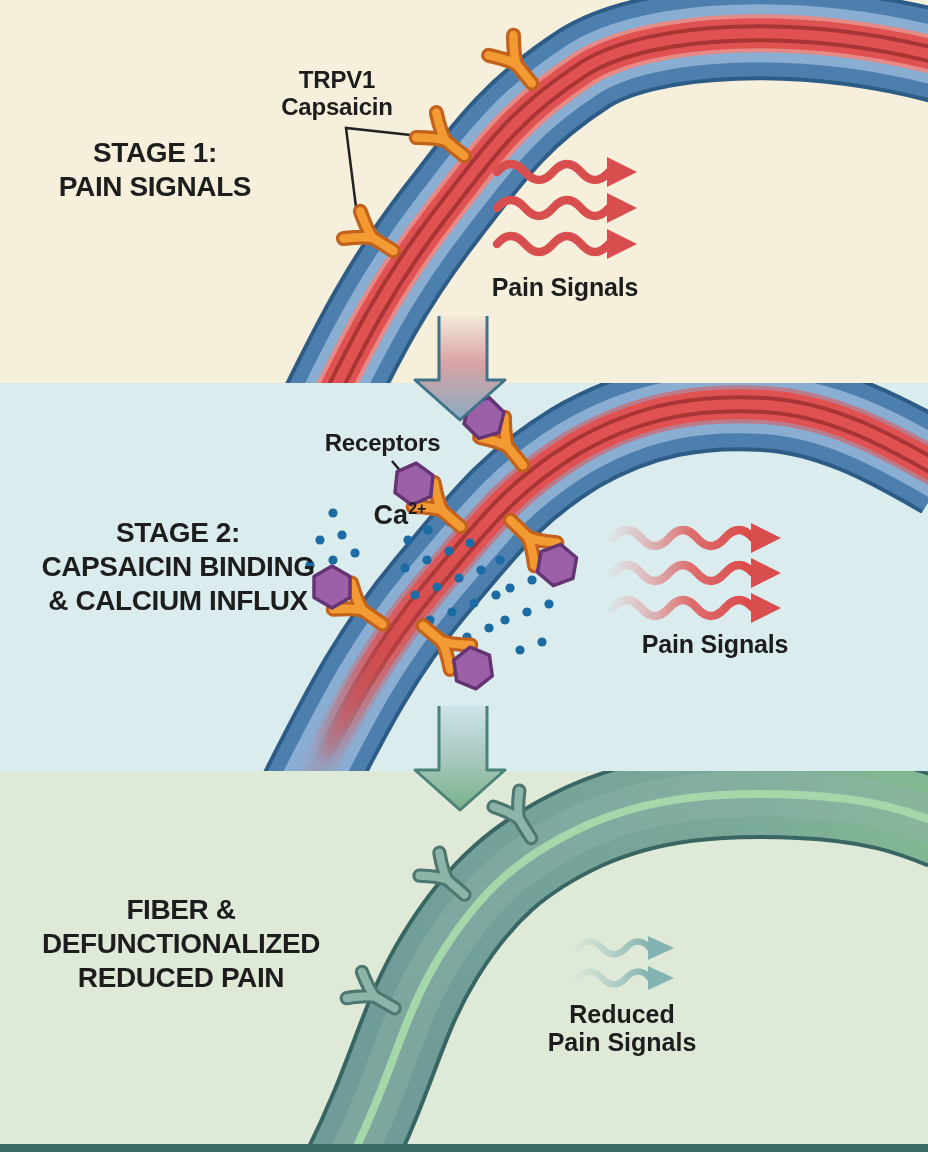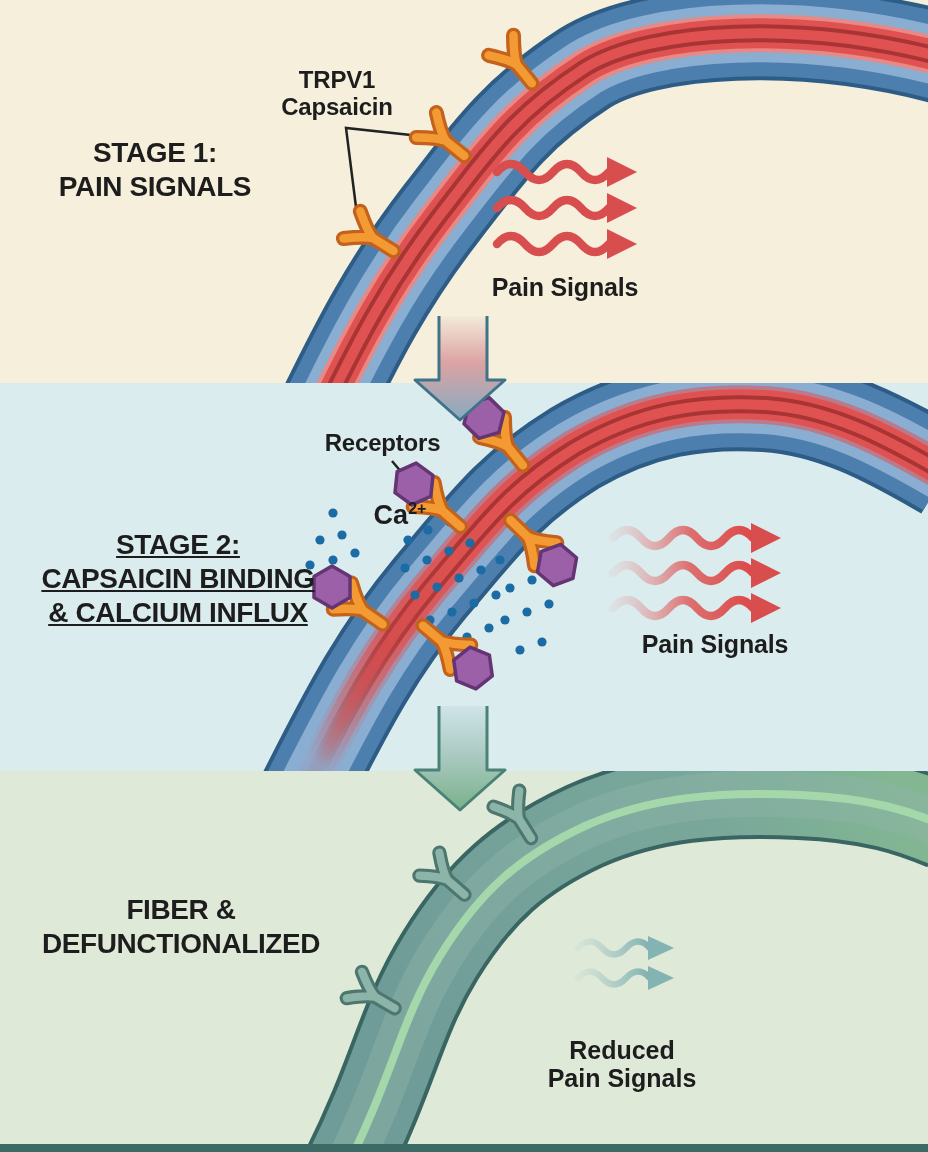--- a/index.html
+++ b/index.html
@@ -12,27 +12,27 @@
   .panel svg{position:absolute;left:0;top:0;display:block;}
   #panel1{top:0;height:383px;background:var(--stage1-bg,#f6efdc);}
   #panel2{top:383px;height:388px;background:var(--stage2-bg,#dbecee);}
   #panel3{top:771px;height:381px;background:var(--stage3-bg,#dfe9d8);}
   .lbl{position:absolute;color:var(--text);font-weight:bold;text-align:center;z-index:6;}
   .title{font-size:28px;line-height:34px;letter-spacing:-0.4px;}
   .small{font-size:24px;line-height:27px;letter-spacing:-0.2px;text-align:center;}
   #stage1-title{left:5px;top:136px;width:300px;}
   #trpv1-label{left:267px;top:66px;width:140px;}
   #pain1-label{left:480px;top:274px;width:170px;font-size:25px;}
-  #stage2-title{left:18px;top:528px;width:320px;text-decoration:underline;}
+  #stage2-title{left:18px;top:516px;width:320px;}
   #capsaicin-label{left:310px;top:429px;width:145px;}
   #ca-label{left:355px;top:500px;width:90px;font-size:27px;text-align:center;}
   #ca-label sup{font-size:16px;}
   #pain2-label{left:630px;top:631px;width:170px;font-size:25px;}
   #stage3-title{left:21px;top:893px;width:320px;}
-  #reduced-label{left:532px;top:1000px;width:180px;font-size:25px;line-height:28px;margin-top:36px;}
+  #reduced-label{left:532px;top:1000px;width:180px;font-size:25px;line-height:28px;}
   .tarrow{position:absolute;left:403px;width:120px;height:110px;z-index:5;}
   #tarrow1{top:316px;}
   #tarrow2{top:706px;}
   #bottom-band{position:absolute;left:0;top:1144px;width:928px;height:8px;background:#3c6b66;z-index:4;}
 </style>
 </head>
 <body>
 
 <div class="canvas" style="--stage1-bg: #f6efdc; --stage2-bg: #dbecee; --stage3-bg: #dfe9d8; --fiber-edge: #2d5c86; --fiber-blue: #4d7fae; --fiber-inner: #8aaed2; --core-glow: #e58a86; --core-red: #e05252; --core-dark-red: #a83434; --receptor-orange: #f49a33; --receptor-outline: #c2621c; --capsaicin-purple: #9c60a8; --capsaicin-outline: #643473; --calcium-dot: #1b6ba5; --pain-arrow: #d84d4d; --reduced-arrow: #84b3b3; --fiber3-edge: #396662; --fiber3-body: #6f9b98; --fiber3-core: #a4d8ab; --receptor3-fill: #8db4a8; --receptor3-outline: #4c766e; --pointer-line: #222222;">
 
@@ -243,19 +243,20 @@
     <div>CAPSAICIN BINDING</div>
     <div>&amp; CALCIUM INFLUX</div>
   </div>
   <div class="lbl small" id="capsaicin-label">Receptors</div>
   <div class="lbl" id="ca-label"><span>Ca</span><sup>2+</sup></div>
   <div class="lbl small" id="pain2-label">Pain Signals</div>
 
   <div class="lbl title" id="stage3-title">
     <div>FIBER &amp;</div>
     <div>DEFUNCTIONALIZED</div>
+    <div>REDUCED PAIN</div>
   </div>
   <div class="lbl" id="reduced-label">
     <div>Reduced</div>
     <div>Pain Signals</div>
   </div>
 
 </div>
 
 </body></html>

